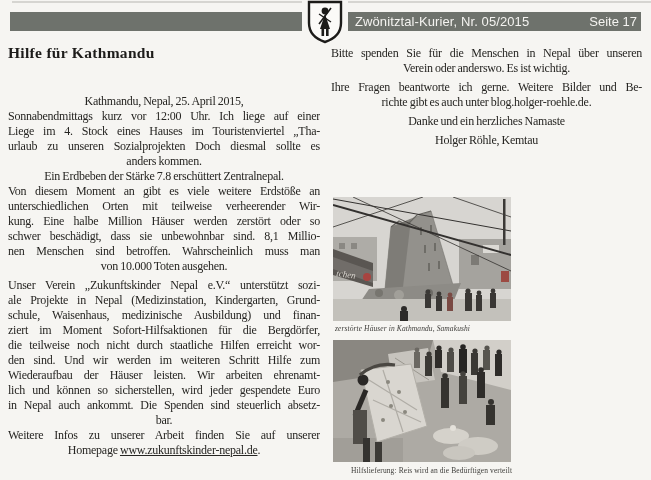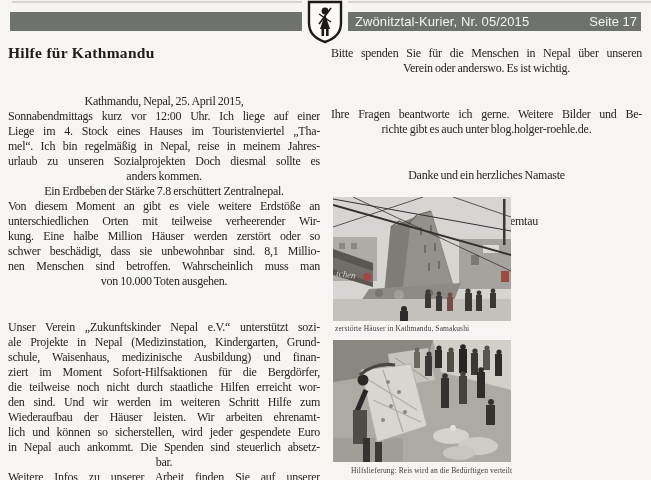--- a/index.html
+++ b/index.html
@@ -28,21 +28,21 @@
   .art-title{
     margin:0 0 32px 0;height:18px;line-height:18px;
     font-size:15.5px;font-weight:bold;color:#1d1c1a;letter-spacing:.3px;
   }
   .tl{
     height:15px;line-height:15px;font-size:12px;color:#262522;
     letter-spacing:-0.25px;word-spacing:-0.5px;overflow:hidden;
     text-align:center;
   }
   .tl.j{text-align:justify;text-align-last:justify;}
-  .gap{margin-top:31px;}
+  .gap{margin-top:4px;}
   .doc-link{color:#262522;text-decoration:underline;cursor:pointer;}
   
   .photo{position:absolute;display:block;}
   .caption{
     position:absolute;font-size:7.5px;line-height:9px;color:#3e3d3a;letter-spacing:.1px;
     font-family:"Liberation Serif",serif;
   }
 </style>
 </head>
 <body>
@@ -65,21 +65,20 @@
   </div>
   <div class="header-title">Zwönitztal-Kurier, Nr. 05/2015</div>
   <div class="header-page">Seite 17</div>
 
   <div class="col left">
     <h1 class="art-title">Hilfe für Kathmandu</h1>
     <div class="pblock">
         <div class="tl">Kathmandu, Nepal, 25. April 2015,</div>
         <div class="tl j">Sonnabendmittags kurz vor 12:00 Uhr. Ich liege auf einer</div>
         <div class="tl j">Liege im 4. Stock eines Hauses im Touristenviertel „Tha-</div>
-        <div class="tl j">mel“. Ich bin regelmäßig in Nepal, reise in meinem Jahres-</div>
         <div class="tl j">urlaub zu unseren Sozialprojekten Doch diesmal sollte es</div>
         <div class="tl">anders kommen.</div>
         <div class="tl">Ein Erdbeben der Stärke 7.8 erschüttert Zentralnepal.</div>
         <div class="tl j">Von diesem Moment an gibt es viele weitere Erdstöße an</div>
         <div class="tl j">unterschiedlichen Orten mit teilweise verheerender Wir-</div>
         <div class="tl j">kung. Eine halbe Million Häuser werden zerstört oder so</div>
         <div class="tl j">schwer beschädigt, dass sie unbewohnbar sind. 8,1 Millio-</div>
         <div class="tl j">nen Menschen sind betroffen. Wahrscheinlich muss man</div>
         <div class="tl">von 10.000 Toten ausgehen.</div>
       </div>
@@ -159,21 +158,21 @@
       <rect x="67" y="114" width="8" height="10" fill="#2c2b29"></rect>
     <g stroke="#33312f" fill="none">
       <path d="M0,8 L178,58" stroke-width="2"></path>
       <path d="M0,2 L178,34" stroke-width="1"></path>
       <path d="M20,0 L178,74" stroke-width="0.8"></path>
       <path d="M0,30 L90,0" stroke-width="0.8"></path>
       <path d="M120,0 L178,20" stroke-width="0.8"></path>
     </g>
     <rect x="170" y="2" width="2.5" height="46" fill="#3b3936"></rect>
   </svg>
-  <div class="caption" style="left:335px;top:324px;">zerstörte Häuser in Kathmandu, Samakushi</div>
+  <div class="caption" style="left:335px;top:324px;font-style:italic;">zerstörte Häuser in Kathmandu, Samakushi</div>
 
   <svg class="photo" style="left:333px;top:340px;" width="178" height="122" viewBox="0 0 178 122">
     <rect x="0" y="0" width="178" height="122" fill="#adaaa4"></rect>
     <polygon points="100,0 178,0 178,50 108,32" fill="#d2cfc9"></polygon>
     <polygon points="0,0 100,0 92,28 0,42" fill="#8a8781"></polygon>
     <polygon points="55,14 95,8 102,40 60,46" fill="#c7c4be"></polygon>
     <line x1="62" y1="18" x2="96" y2="40" stroke="#9a978f" stroke-width="1"></line>
     <g>
       <g fill="#2e2c29">
           <circle cx="106" cy="8" r="2.6"></circle>

